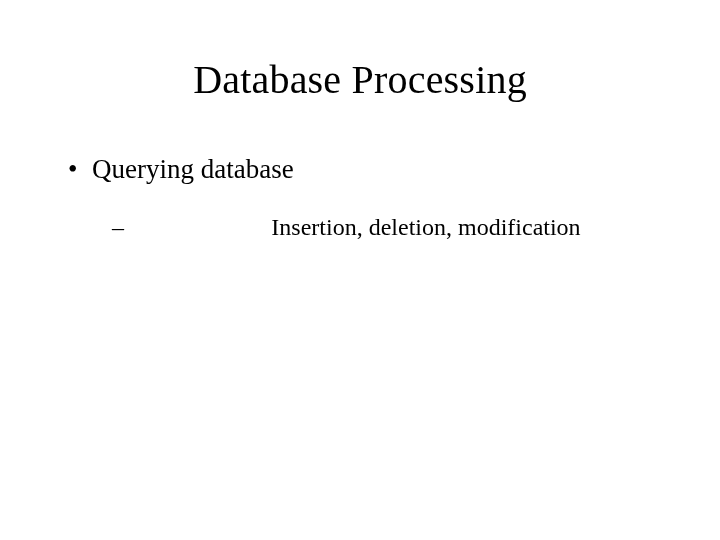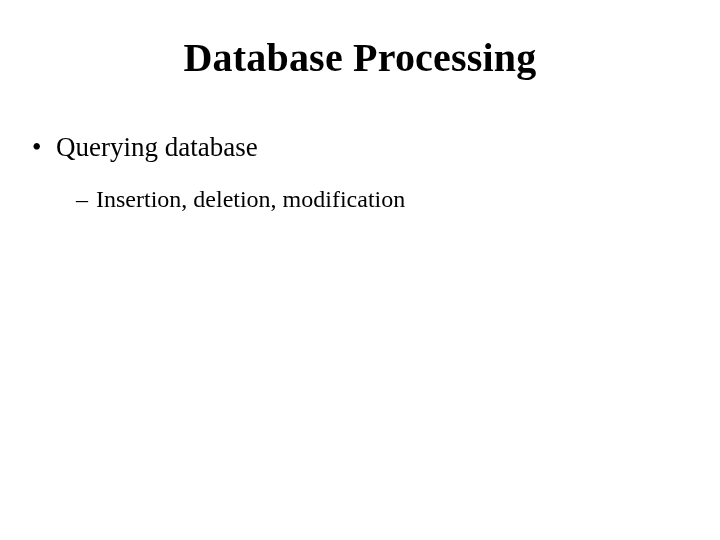--- a/index.html
+++ b/index.html
@@ -7,47 +7,48 @@
       width: 720px;
       height: 540px;
       background: #ffffff;
       font-family: "Times New Roman", Times, serif;
       color: #000;
       position: relative;
     }
     .title {
       text-align: center;
       font-size: 40px;
-      font-weight: bold;
-      padding-top: 34px;
+      font-weight: normal;
+      padding-top: 56px;
       letter-spacing: 0.2px;
     }
     .content {
       padding-top: 48px;
-      padding-left: 28px;
+      padding-left: 64px;
     }
     .bullet-item {
       font-size: 27px;
       line-height: 1.35;
       position: relative;
       padding-left: 28px;
     }
     .bullet-item::before {
       content: "•";
       position: absolute;
       left: 4px;
       top: 0;
       font-size: 27px;
     }
     .sub-item {
       font-size: 24px;
       line-height: 1.5;
       position: relative;
       padding-left: 68px;
-      margin-top: 16px;
+      margin-top: 22px;
+      text-align: center;
     }
     .sub-item::before {
       content: "–";
       position: absolute;
       left: 48px;
       top: 0;
       font-size: 24px;
     }
   </style>
 </head>

